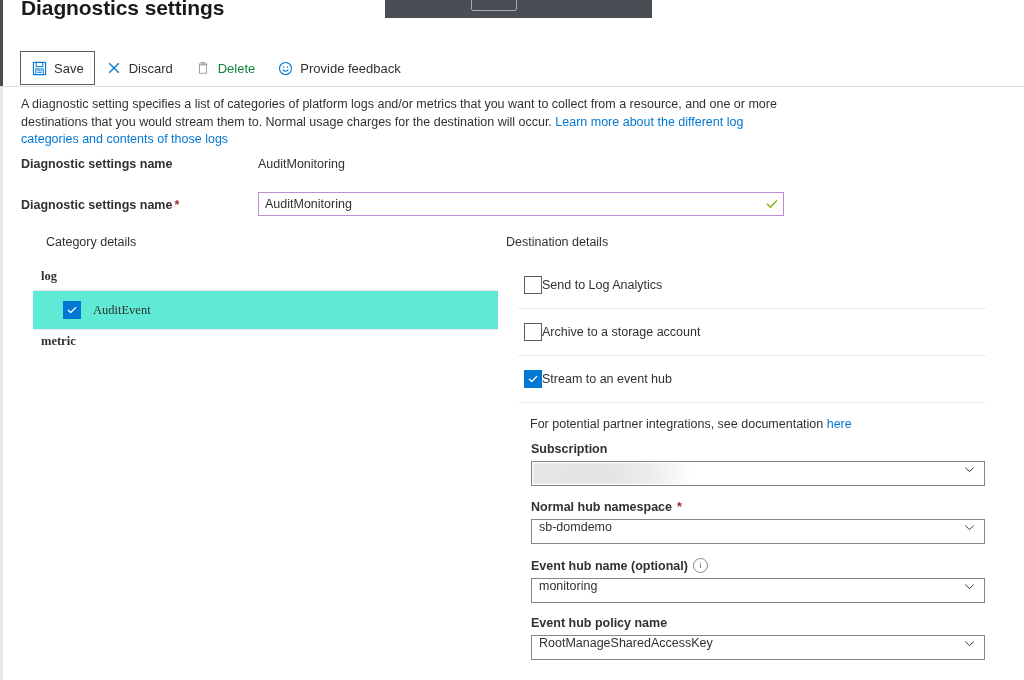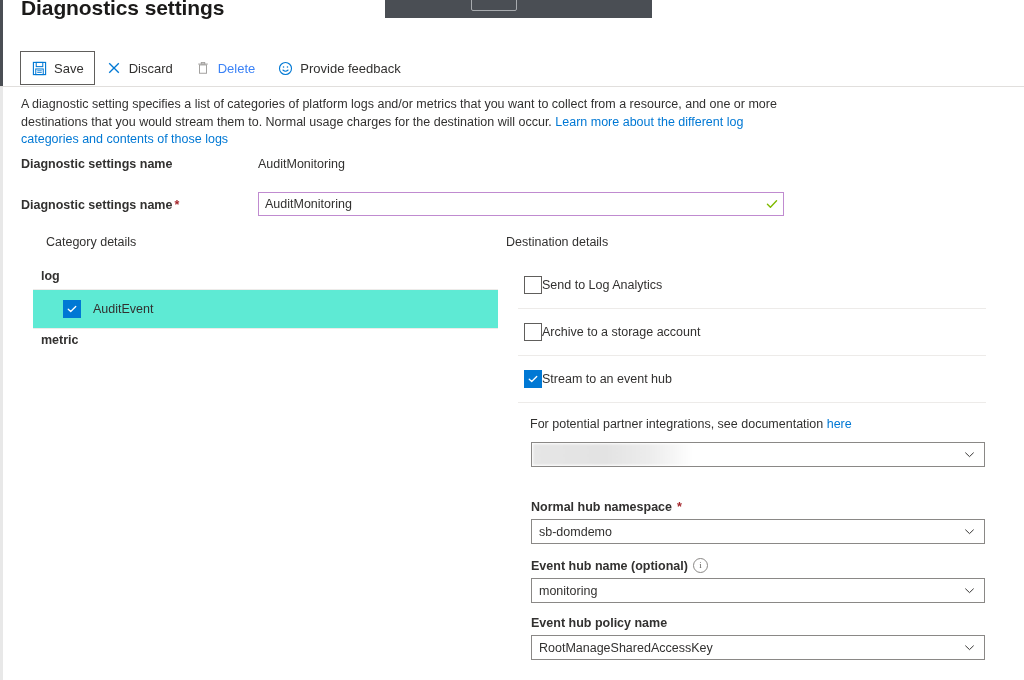--- a/index.html
+++ b/index.html
@@ -74,21 +74,21 @@
     background: transparent;
     border: 1px solid transparent;
     cursor: pointer;
     white-space: nowrap;
   }
   .cmd-btn.focused {
     border: 1px solid #605e5c;
     justify-content: flex-end;
   }
   .cmd-btn.disabled {
-    color: #3b82f6;
+    color: #15803d;
     cursor: default;
   }
   .cmd-icon {
     width: 16px; height: 16px;
     display: flex;
     align-items: center;
     justify-content: center;
     flex: none;
   }
   .cmd-sep-line {
@@ -176,20 +176,21 @@
     color: #323130;
   }
   #category-details-header { left: 21px; top: 235px; margin-left: 25px; }
   #destination-details-header { left: 506px; top: 235px; }
 
   
   .cat-list {
     position: absolute;
     left: 33px; top: 265px;
     width: 465px;
+    font-family: Liberation Serif, serif;
   }
   .cat-group-label {
     font-size: 12.5px;
     font-weight: 700;
     color: #323130;
     padding: 4px 0 6px 8px;
   }
   .cat-row {
     display: flex;
     align-items: center;
@@ -266,21 +267,21 @@
     align-items: center;
     gap: 5px;
   }
   .field-label .req-star { margin-left: 0; }
   .select-box {
     height: 25px;
     border: 1px solid #8a8886;
     background: #ffffff;
     box-sizing: border-box;
     display: flex;
-    align-items: center;
+    align-items: flex-start;
     justify-content: space-between;
     padding: 0 8px 0 7px;
     cursor: pointer;
     position: relative;
     overflow: hidden;
   }
   .select-value {
     font-size: 12.5px;
     color: #323130;
     white-space: nowrap;
@@ -442,20 +443,23 @@
     <span class="dest-row-label">Stream to an event hub</span>
   </div>
 
   <div class="dest-note">
     <span>For potential partner integrations, see documentation </span><a class="link">here</a>
   </div>
 
 </div>
 
 <div class="field" style="top:442px">
+  <div class="field-label">
+    <span>Subscription</span>
+  </div>
   <div class="select-box">
     <span class="redacted"></span>
     <span class="select-value"></span>
     <span class="select-chev">
       <svg width="13" height="13" viewBox="0 0 16 16">
         <path d="M3.2 6 L8 10.6 L12.8 6" fill="none" stroke="#323130" stroke-width="1.2" stroke-linecap="round" stroke-linejoin="round"></path>
       </svg>
     </span>
   </div>
 </div>

